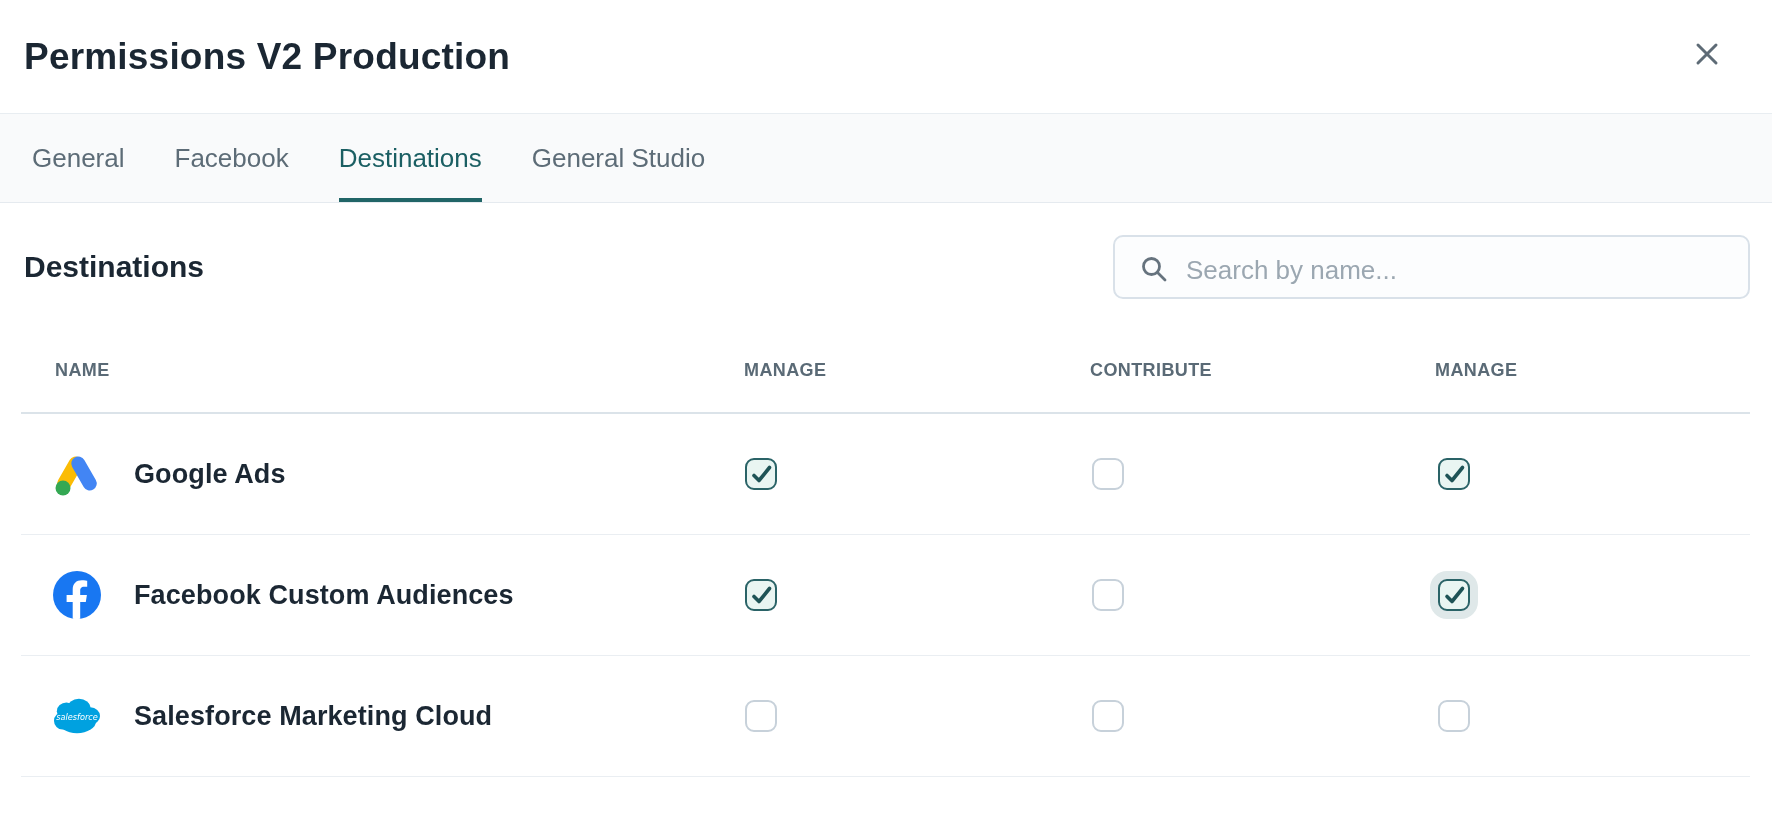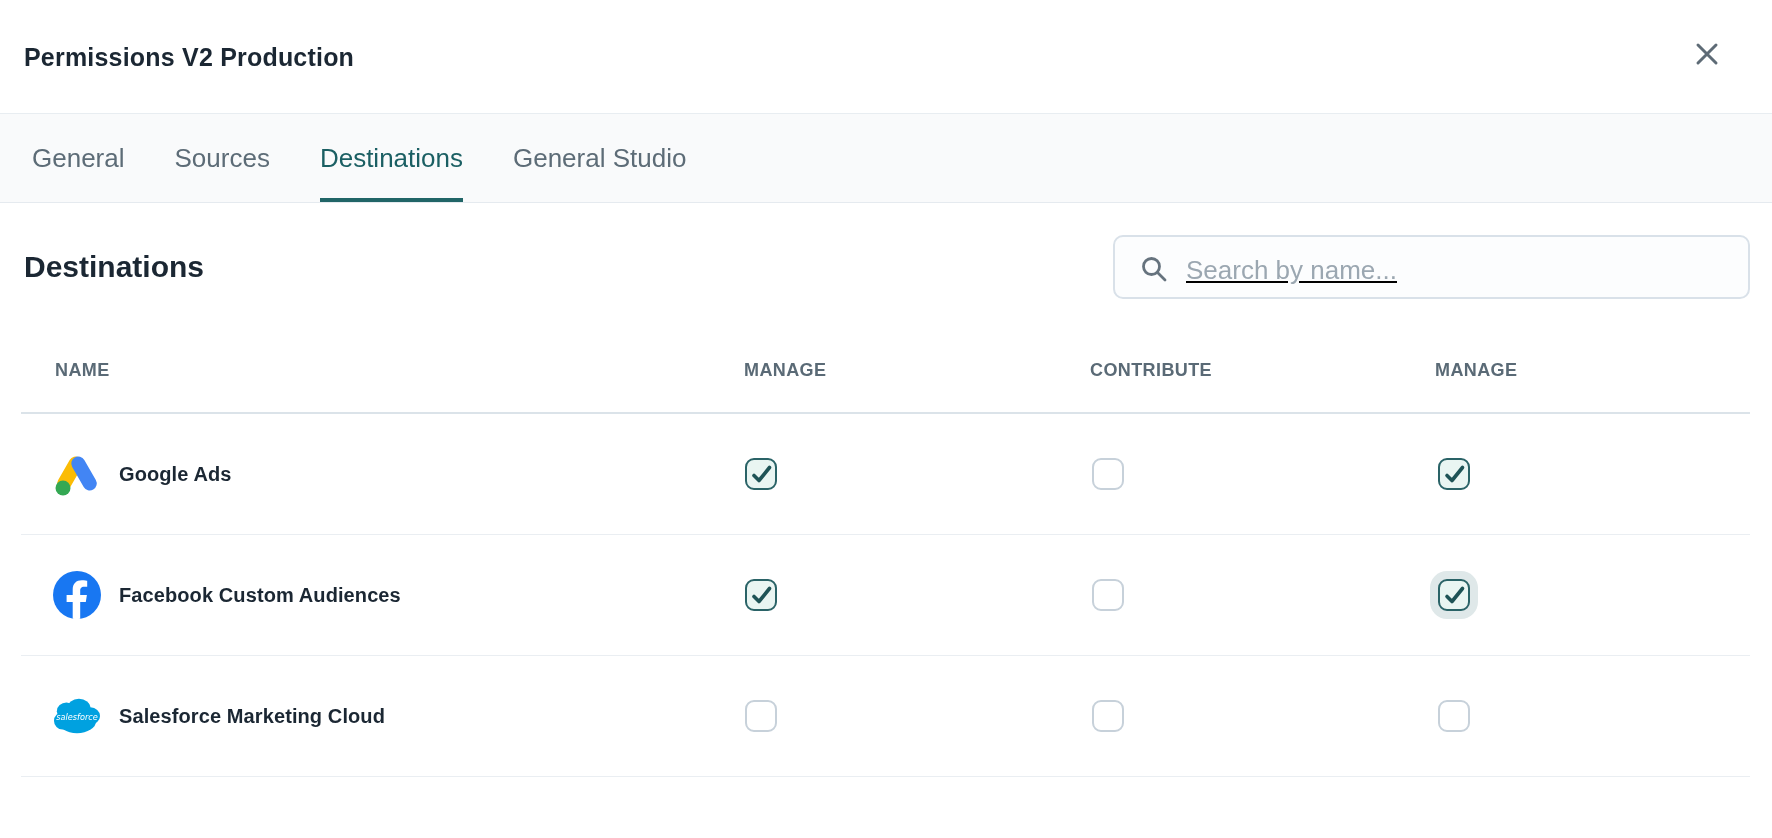--- a/index.html
+++ b/index.html
@@ -9,50 +9,50 @@
     --muted-text:#5D6C77; --divider:#EAEEF2; --header-divider:#DBE3E9;
     --tabbar-bg:#F9FAFB; --tabbar-border-top:#E8EDF1; --tabbar-border-bottom:#E5EAEF;
     --search-border:#D9E1E9; --search-bg:#FCFDFE; --placeholder:#9BA7B1;
     --icon-gray:#66737E; --halo:#DFE8E9;
   }
   *{margin:0;padding:0;box-sizing:border-box;}
   html,body{width:1772px;height:838px;background:#ffffff;overflow:hidden;
     font-family:"Liberation Sans","DejaVu Sans",sans-serif;}
   .modal-header{position:relative;height:113px;}
   .modal-title{position:absolute;left:24px;top:50%;transform:translateY(-50%);
-    font-size:25px;font-weight:600;color:var(--row-text);letter-spacing:.2px;}
+    font-size:37px;font-weight:600;color:var(--row-text);letter-spacing:.2px;}
   .close-btn{position:absolute;right:48px;top:38px;width:34px;height:34px;border:none;
     background:transparent;cursor:pointer;display:flex;align-items:center;justify-content:center;}
   .tabbar{height:90px;background:var(--tabbar-bg);
     border-top:1px solid var(--tabbar-border-top);
     border-bottom:1px solid var(--tabbar-border-bottom);}
   .tabs{display:flex;gap:50px;padding-left:32px;height:100%;}
   .tab{position:relative;font-size:26px;color:var(--muted-text);line-height:88px;
     cursor:pointer;white-space:nowrap;}
   .tab.active{color:var(--accent-teal);font-weight:500;}
   .tab.active::after{content:"";position:absolute;left:0;right:0;bottom:0;height:4px;
     background:var(--tab-underline);}
   .content-head{display:flex;align-items:center;margin:32px 22px 0 24px;height:64px;}
   .page-title{font-size:30px;font-weight:600;color:var(--row-text);}
   .search-box{margin-left:auto;width:637px;height:64px;border:2px solid var(--search-border);
     border-radius:10px;background:var(--search-bg);display:flex;align-items:center;
-    padding:7px 14px 0 24px;text-decoration:underline;}
+    padding:7px 14px 0 24px;}
   .search-box input{flex:1;margin-left:17px;border:none;outline:none;background:transparent;
     font-size:26px;color:#34414B;font-family:inherit;}
   .search-box input::placeholder{color:var(--placeholder);}
   .perm-table{margin:0 22px 0 21px;}
   .thead{position:relative;height:115px;border-bottom:2px solid var(--header-divider);}
   .th{position:absolute;bottom:31px;font-size:18px;font-weight:700;
     color:var(--header-text);letter-spacing:.4px;}
   .th-name{left:34px;} .th-draft{left:723px;} .th-contribute{left:1069px;} .th-manage{left:1414px;}
   .row{position:relative;height:121px;border-bottom:1px solid var(--divider);}
   .logo-slot{position:absolute;left:32px;top:50%;transform:translateY(-50%);
     width:48px;height:48px;display:flex;align-items:center;justify-content:flex-start;}
-  .name{position:absolute;left:98px;top:50%;transform:translateY(-50%);
-    font-size:20px;font-weight:600;color:var(--row-text);letter-spacing:.1px;}
+  .name{position:absolute;left:113px;top:50%;transform:translateY(-50%);
+    font-size:27px;font-weight:600;color:var(--row-text);letter-spacing:.1px;}
   .cb-wrap{position:absolute;top:50%;transform:translateY(-50%);}
   .cb-draft{left:724px;} .cb-contribute{left:1071px;} .cb-manage{left:1417px;}
   .checkbox{display:flex;align-items:center;justify-content:center;width:32px;height:32px;
     border-radius:9px;border:2px solid var(--unchecked-border);background:#fff;cursor:pointer;}
   .checkbox.checked{border:2px solid var(--checked-border);background:var(--checked-bg);}
   .checkbox.focused{box-shadow:0 0 0 8px var(--halo);}
   .checkbox svg{display:block;}
 </style>
 </head>
 <body>
@@ -64,21 +64,21 @@
       <svg width="32" height="32" viewBox="0 0 32 32">
         <path d="M7 7 L25 25 M25 7 L7 25" stroke="#5E6B76" stroke-width="3" stroke-linecap="round" fill="none"></path>
       </svg>
     </span>
   </button>
 </div>
 
 <div class="tabbar">
   <div class="tabs" id="tabs">
       <div class="tab"><span>General</span></div>
-      <div class="tab"><span>Sources</span></div>
+      <div class="tab"><span>Facebook</span></div>
       <div class="tab active"><span>Destinations</span></div>
       <div class="tab"><span>General Studio</span></div>
     </div>
 </div>
 
 <div class="content-head">
   <div class="page-title">Destinations</div>
   <div class="search-box">
     <span>
       <svg width="30" height="30" viewBox="0 0 30 30" fill="none">

